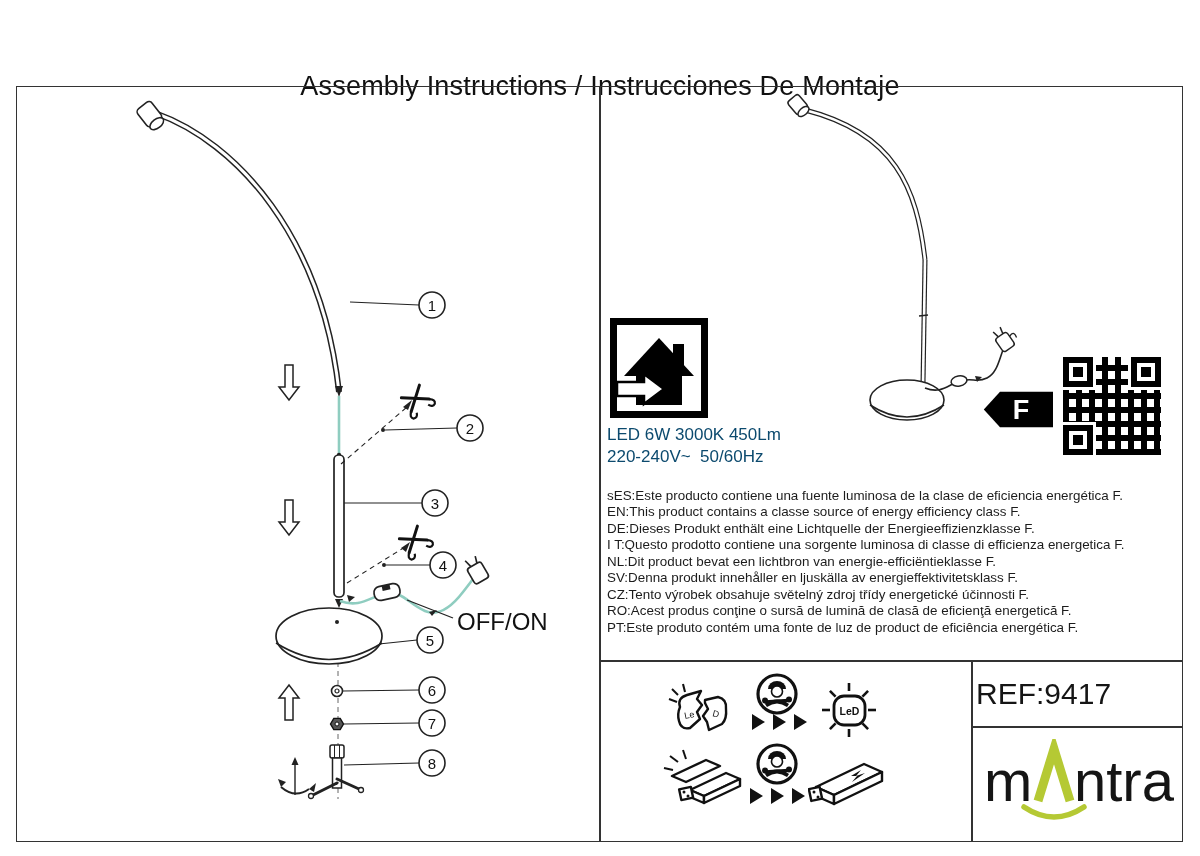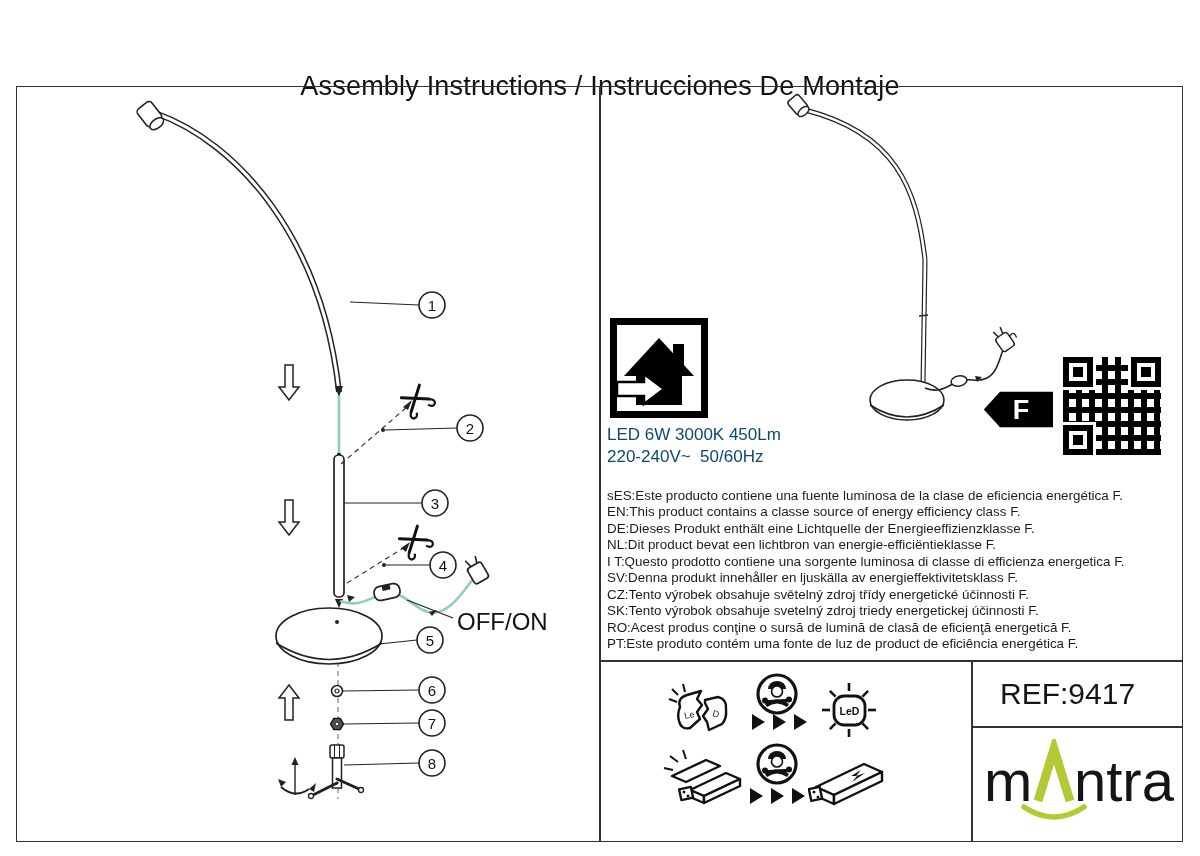--- a/index.html
+++ b/index.html
@@ -9,21 +9,21 @@
   .line{position:absolute;background:#333;}
   #title{position:absolute;left:0;right:0;top:31px;text-align:center;
          font-size:27px;color:#101010;letter-spacing:.2px;margin-top:40px;}
   #outer-frame{position:absolute;left:16px;top:86px;width:1167px;height:756px;
                border:1.5px solid #333;box-sizing:border-box;}
   #specs{position:absolute;left:607px;top:424px;font-size:17px;color:#0c4a6e;line-height:22px;}
   .pre{white-space:pre;}
   #energy-lines{position:absolute;left:607px;top:488px;width:578px;
                 font-size:13.4px;line-height:16.45px;color:#1c1c1c;}
   #ref-box{position:absolute;left:972px;top:661px;width:211px;height:65px;
-           display:flex;align-items:center;padding-left:28px;box-sizing:border-box;
+           display:flex;align-items:center;padding-left:4px;box-sizing:border-box;
            font-size:30px;color:#151515;}
   #brand-box{position:absolute;left:972px;top:727px;width:211px;height:114px;
              display:flex;align-items:center;justify-content:center;}
   
   #qr{position:absolute;left:1063px;top:357px;width:98px;height:98px;background:#fff;
       background-image:
         repeating-linear-gradient(90deg,#000 0 6px,transparent 6px 13px),
         repeating-linear-gradient(0deg,#000 0 6px,#fff 6px 14px);}
   .finder{position:absolute;width:30px;height:30px;background:#fff;border:6px solid #000;
           box-sizing:border-box;box-shadow:0 0 0 3px #fff;}
@@ -236,25 +236,24 @@
 
 <div id="specs">
   <div>LED 6W 3000K 450Lm</div>
   <div class="pre">220-240V~  50/60Hz</div>
 </div>
 
 <div id="energy-lines">
   <div>sES:Este producto contiene una fuente luminosa de la clase de eficiencia energética F.</div>
   <div>EN:This product contains a classe source of energy efficiency class F.</div>
   <div>DE:Dieses Produkt enthält eine Lichtquelle der Energieeffizienzklasse F.</div>
+  <div>I T:Questo prodotto contiene una sorgente luminosa di classe di efficienza energetica F.</div>
   <div>NL:Dit product bevat een lichtbron van energie-efficiëntieklasse F.</div>
-  <div>I T:Questo prodotto contiene una sorgente luminosa di classe di efficienza energetica F.</div>
   <div>SV:Denna produkt innehåller en ljuskälla av energieffektivitetsklass F.</div>
   <div>CZ:Tento výrobek obsahuje světelný zdroj třídy energetické účinnosti F.</div>
-  <div>SK:Tento výrobok obsahuje svetelný zdroj triedy energetickej účinnosti F.</div>
   <div>RO:Acest produs conţine o sursă de lumină de clasă de eficienţă energetică F.</div>
   <div>PT:Este produto contém uma fonte de luz de product de eficiência energética F.</div>
 </div>
 
 <svg class="abs" style="left:668px;top:683px;" width="64" height="62" viewBox="0 0 64 62">
   <g stroke="#111" stroke-width="2.4" fill="#fff" stroke-linejoin="round">
     <path d="M12,24 q-3,-9 7,-12 l14,-4 -4,8 5,6 -5,7 3,7 -10,9 q-9,2 -11,-7 q-2,-7 1,-14 z"></path>
     <path d="M37,17 l13,-3 q9,2 8,12 q1,10 -4,15 l-13,6 -2,-8 -4,-6 5,-7 -3,-6 z"></path>
   </g>
   <text x="17" y="36" font-size="9" fill="#111" transform="rotate(-12 17 36)">Le</text>

